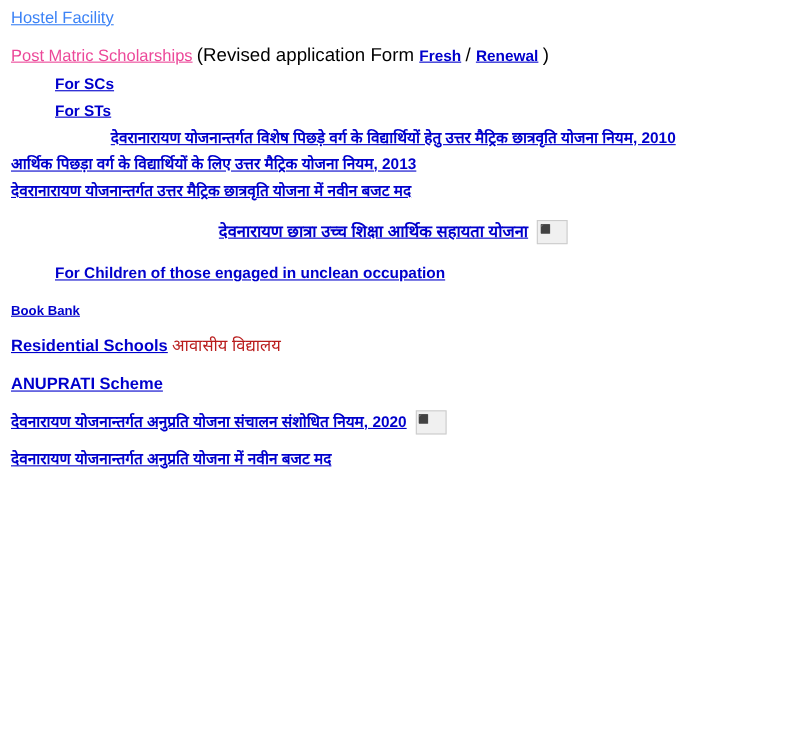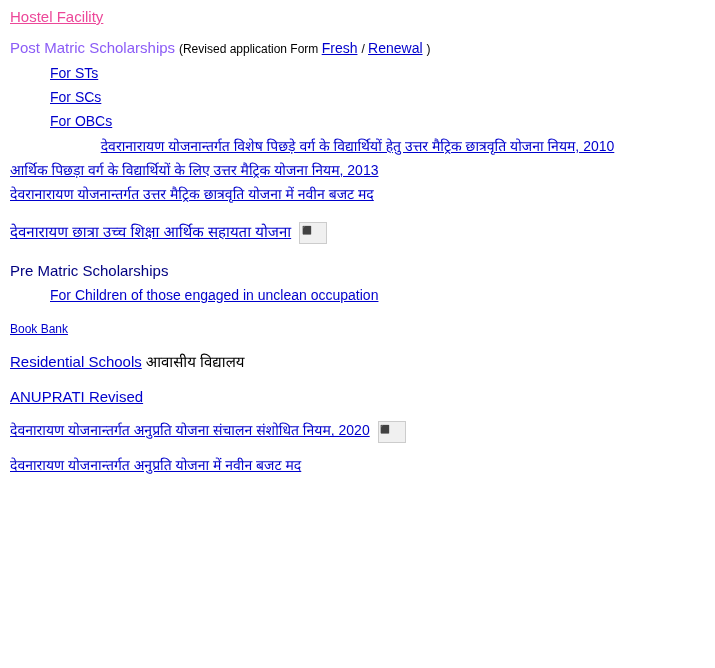--- a/index.html
+++ b/index.html
@@ -12,45 +12,47 @@
       font-size: 14px;
       background: #ffffff;
       color: #000000;
       padding: 8px 10px;
       width: 715px;
     }
     a {
       color: #0000cc;
       text-decoration: underline;
       cursor: pointer;
+      font-weight: bold;
     }
     .section {
       margin-bottom: 12px;
     }
     .hostel-link {
       font-size: 15px;
       font-weight: normal;
-      color: #ec4899;
+      color: #3b82f6;
       display: block;
       margin-bottom: 10px;
     }
     .section-title {
       font-size: 15px;
-      color: #8b5cf6;
+      color: #ec4899;
       margin-bottom: 4px;
+      text-decoration: underline;
     }
     .indent {
       padding-left: 40px;
     }
     .item-line {
       margin: 3px 0;
       line-height: 1.5;
     }
     .small-text {
-      font-size: 12px;
+      font-size: 17px;
       color: #000000;
     }
     .img-placeholder {
       display: inline-block;
       width: 28px;
       height: 22px;
       border: 1px solid #cccccc;
       background: #f0f0f0;
       vertical-align: middle;
       margin-left: 4px;
@@ -95,72 +97,66 @@
     <span class="small-text"> </span>
     <span class="small-text">(Revised application Form </span>
     <a>Fresh</a>
     <span class="small-text"> / </span>
     <a>Renewal</a>
     <span class="small-text">)</span>
   </div>
 
   <div class="indent">
     <div class="item-line">
-      <a>For STs</a>
-    </div>
-    <div class="item-line">
       <a>For SCs</a>
     </div>
     <div class="item-line">
-      <a>For OBCs</a>
+      <a>For STs</a>
     </div>
   </div>
 
   <div class="item-line" style="margin-top:4px;text-align:center;">
     <a>देवरानारायण योजनान्तर्गत विशेष पिछड़े वर्ग के विद्यार्थियों हेतु उत्तर मैट्रिक छात्रवृति योजना नियम, 2010</a>
   </div>
   <div class="item-line">
     <a>आर्थिक पिछड़ा वर्ग के विद्यार्थियों के लिए उत्तर मैट्रिक योजना नियम, 2013</a>
   </div>
   <div class="item-line">
     <a>देवरानारायण योजनान्तर्गत उत्तर मैट्रिक छात्रवृति योजना में नवीन बजट मद</a>
   </div>
 </div>
 
-<div class="section" style="margin-top: 16px; margin-bottom: 16px;">
+<div class="section" style="margin-top: 16px; margin-bottom: 16px; text-align: center;">
   <div class="item-line">
     <a class="devnarayan-large">देवनारायण छात्रा उच्च शिक्षा आर्थिक सहायता योजना</a>
     <span class="img-placeholder"></span>
   </div>
 </div>
 
 <div class="section" style="margin-top: 16px;">
-  <div class="item-line">
-    <span class="pre-matric-title">Pre Matric Scholarships</span>
-  </div>
   <div class="indent">
     <div class="item-line">
       <a>For Children of those engaged in unclean occupation</a>
     </div>
   </div>
 </div>
 
 <div class="section" style="margin-top: 10px;">
   <div class="item-line">
     <a class="book-bank">Book Bank</a>
   </div>
 </div>
 
 <div class="section">
-  <div class="item-line"><a style="font-size: 15px;">Residential Schools</a> <span style="font-size: 15px; color: #000000;">आवासीय विद्यालय</span></div>
+  <div class="item-line"><a style="font-size: 15px;">Residential Schools</a> <span style="font-size: 15px; color: #b91c1c;">आवासीय विद्यालय</span></div>
 </div>
 
 <div class="section">
   <div class="item-line">
-    <a class="anuprati">ANUPRATI Revised</a>
+    <a class="anuprati">ANUPRATI Scheme</a>
   </div>
 </div>
 
 <div class="section">
   <div class="item-line">
     <a>देवनारायण योजनान्तर्गत अनुप्रति योजना संचालन संशोधित नियम, 2020</a>
     <span class="img-placeholder"></span>
   </div>
 </div>
 

